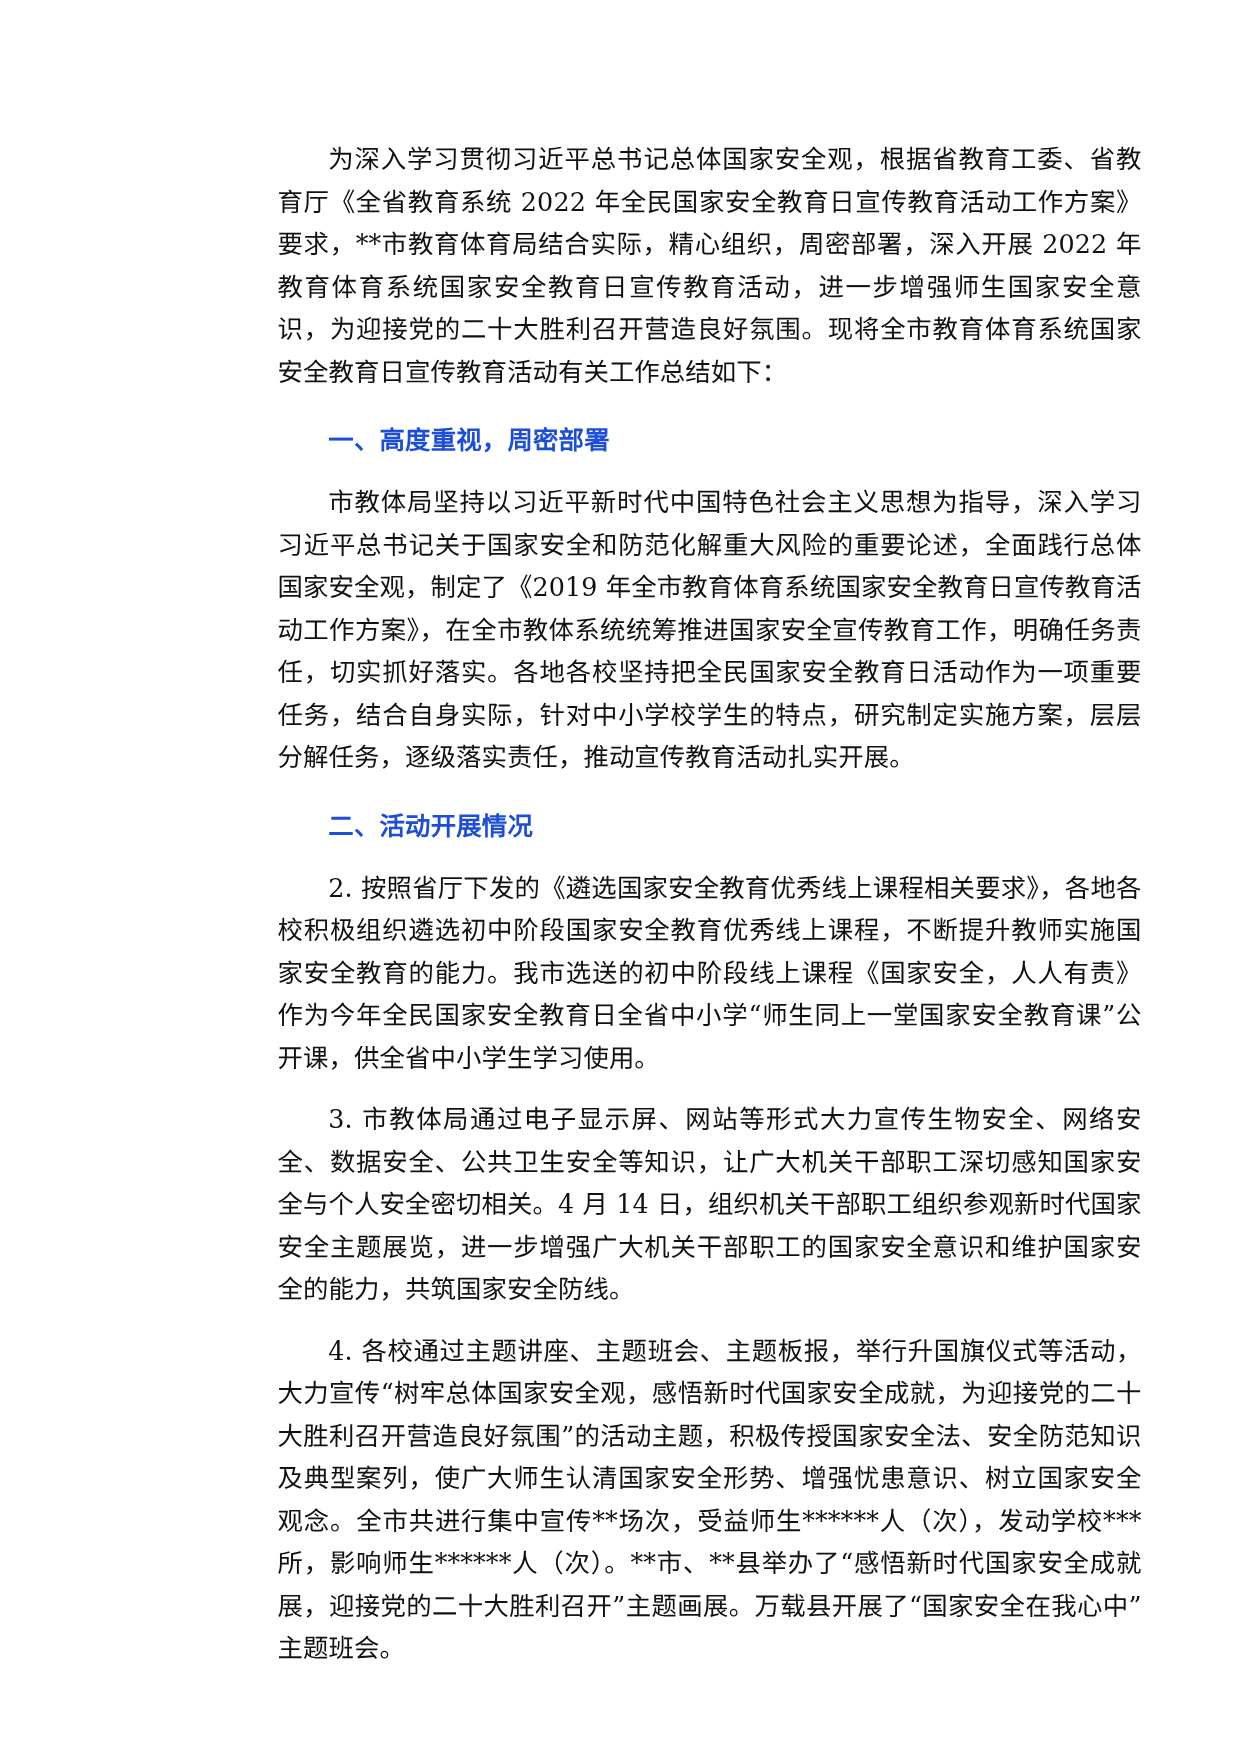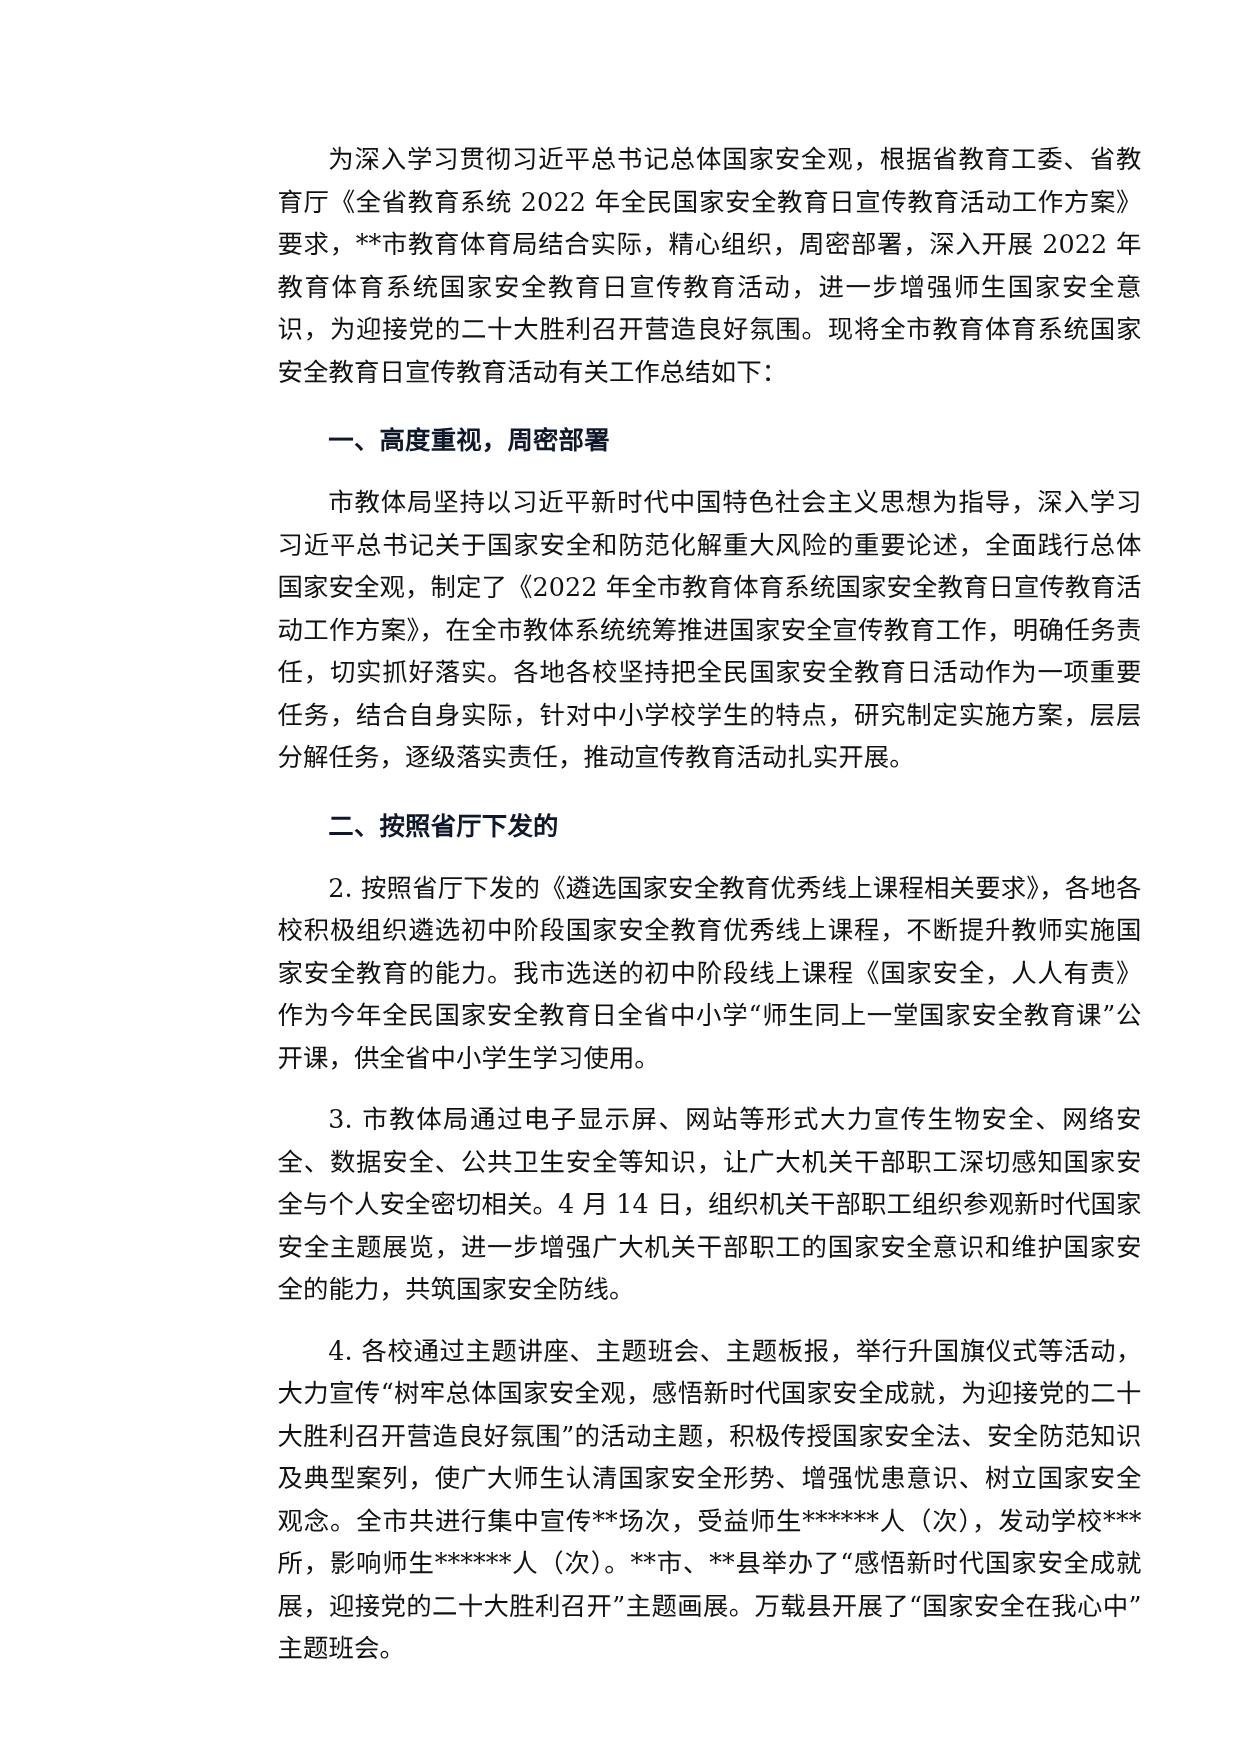--- a/index.html
+++ b/index.html
@@ -46,39 +46,39 @@
   }
   
   .heading {
     font-family: "DejaVu Sans", "Liberation Sans", sans-serif;
     font-size: 25.4px;
     line-height: 42px;
     font-weight: bold;
     text-indent: 2em;
     margin: 26px 0 20px 0;
     letter-spacing: 0.2px;
-    color: #0f172a;
+    color: #1d4ed8;
   }
   .heading + .para {
     margin-top: 0;
   }
 </style>
 </head>
 <body>
 
 <div class="page">
   <div class="content">
 
     <p class="para">为深入学习贯彻习近平总书记总体国家安全观，根据省教育工委、省教育厅《全省教育系统 2022 年全民国家安全教育日宣传教育活动工作方案》要求，**市教育体育局结合实际，精心组织，周密部署，深入开展 2022 年教育体育系统国家安全教育日宣传教育活动，进一步增强师生国家安全意识，为迎接党的二十大胜利召开营造良好氛围。现将全市教育体育系统国家安全教育日宣传教育活动有关工作总结如下：</p>
 
     <h2 class="heading">一、高度重视，周密部署</h2>
 
-    <p class="para">市教体局坚持以习近平新时代中国特色社会主义思想为指导，深入学习习近平总书记关于国家安全和防范化解重大风险的重要论述，全面践行总体国家安全观，制定了《2022 年全市教育体育系统国家安全教育日宣传教育活动工作方案》，在全市教体系统统筹推进国家安全宣传教育工作，明确任务责任，切实抓好落实。各地各校坚持把全民国家安全教育日活动作为一项重要任务，结合自身实际，针对中小学校学生的特点，研究制定实施方案，层层分解任务，逐级落实责任，推动宣传教育活动扎实开展。</p>
+    <p class="para">市教体局坚持以习近平新时代中国特色社会主义思想为指导，深入学习习近平总书记关于国家安全和防范化解重大风险的重要论述，全面践行总体国家安全观，制定了《2019 年全市教育体育系统国家安全教育日宣传教育活动工作方案》，在全市教体系统统筹推进国家安全宣传教育工作，明确任务责任，切实抓好落实。各地各校坚持把全民国家安全教育日活动作为一项重要任务，结合自身实际，针对中小学校学生的特点，研究制定实施方案，层层分解任务，逐级落实责任，推动宣传教育活动扎实开展。</p>
 
-    <h2 class="heading">二、按照省厅下发的</h2>
+    <h2 class="heading">二、活动开展情况</h2>
 
 
     <p class="para">2. 按照省厅下发的《遴选国家安全教育优秀线上课程相关要求》，各地各校积极组织遴选初中阶段国家安全教育优秀线上课程，不断提升教师实施国家安全教育的能力。我市选送的初中阶段线上课程《国家安全，人人有责》作为今年全民国家安全教育日全省中小学“师生同上一堂国家安全教育课”公开课，供全省中小学生学习使用。</p>
 
     <p class="para">3. 市教体局通过电子显示屏、网站等形式大力宣传生物安全、网络安全、数据安全、公共卫生安全等知识，让广大机关干部职工深切感知国家安全与个人安全密切相关。4 月 14 日，组织机关干部职工组织参观新时代国家安全主题展览，进一步增强广大机关干部职工的国家安全意识和维护国家安全的能力，共筑国家安全防线。</p>
 
     <p class="para">4. 各校通过主题讲座、主题班会、主题板报，举行升国旗仪式等活动，大力宣传“树牢总体国家安全观，感悟新时代国家安全成就，为迎接党的二十大胜利召开营造良好氛围”的活动主题，积极传授国家安全法、安全防范知识及典型案列，使广大师生认清国家安全形势、增强忧患意识、树立国家安全观念。全市共进行集中宣传**场次，受益师生******人（次），发动学校***所，影响师生******人（次）。**市、**县举办了“感悟新时代国家安全成就展，迎接党的二十大胜利召开”主题画展。万载县开展了“国家安全在我心中”主题班会。</p>
 
   </div>
 </div>

